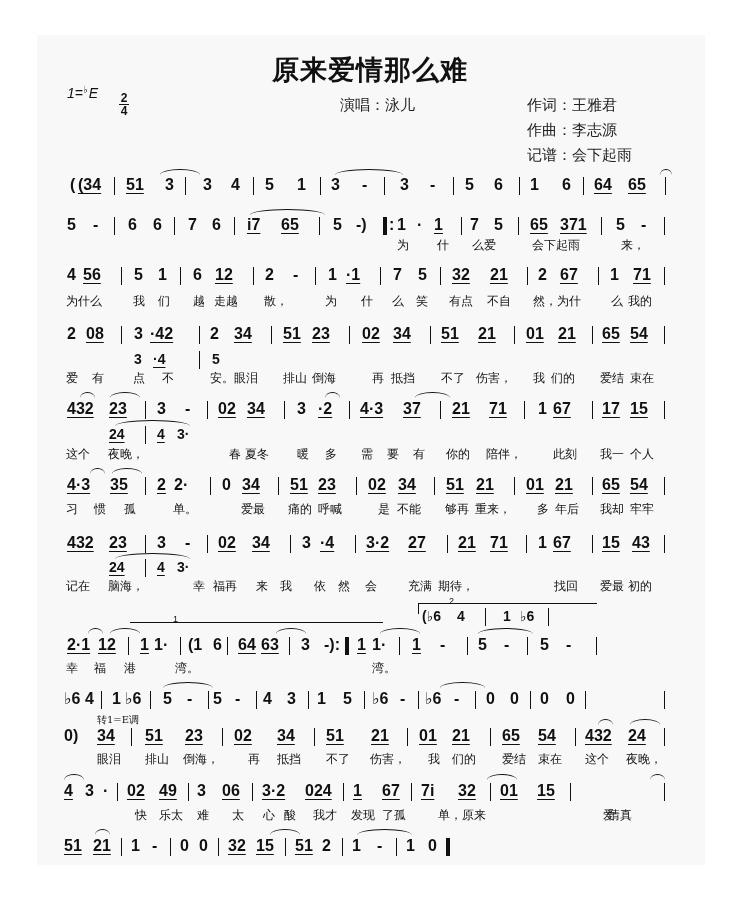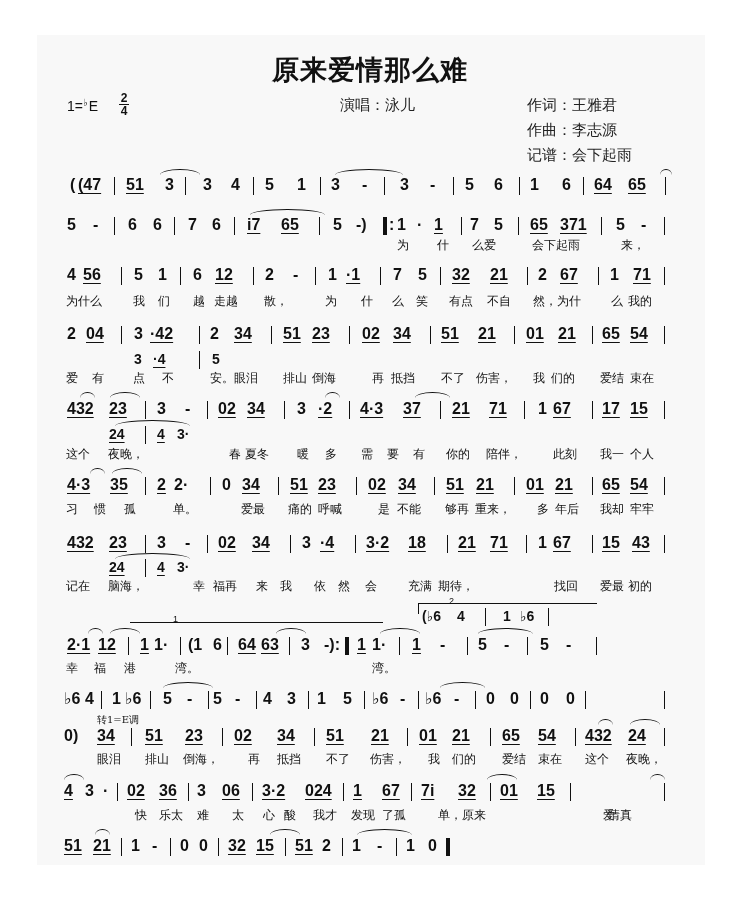--- a/index.html
+++ b/index.html
@@ -1,21 +1,21 @@
 <!DOCTYPE html>
 <html><head>
 <meta charset="utf-8">
 <style>
   html, body { margin: 0; padding: 0; background: #ffffff; }
   body { width: 740px; height: 902px; position: relative; overflow: hidden;
          font-family: "Liberation Sans", "DejaVu Sans", sans-serif; color: #111; }
   .sheet { position: absolute; left: 37px; top: 35px; width: 668px; height: 830px; background: #f8f8f8; }
   .title { position: absolute; left: 0; width: 740px; top: 52px; text-align: center;
            font-family: "DejaVu Serif", "Liberation Serif", serif; font-size: 27px; font-weight: bold; letter-spacing: 1px; }
-  .key { position: absolute; left: 67px; top: 97px; font-size: 14px; }
+  .key { position: absolute; left: 67px; top: 84px; font-size: 14px; font-style: italic; }
   .key .flat { font-size: 10px; vertical-align: 5px; margin-right: 1px; }
   .timesig { position: absolute; left: 119px; top: 92px; font-size: 12px; font-weight: bold; line-height: 12px; text-align: center; }
   .timesig .line { border-top: 1px solid #111; width: 10px; margin: 0 auto; }
   .meta { position: absolute; font-family: "DejaVu Serif", "Liberation Serif", serif; font-size: 15px; color: #222; }
   .row { position: absolute; left: 0; width: 740px; height: 20px; }
   .tok { position: absolute; top: 0; font-size: 16px; font-weight: bold; white-space: pre; line-height: 18px; }
   .tok.ul { text-decoration: underline; text-underline-offset: 3px; }
   .tok.sm { font-size: 14px; }
   .bar { position: absolute; top: 1px; width: 1px; height: 18px; background: #111; }
   .dbar { position: absolute; top: 1px; width: 4px; height: 18px; background: #111; }
@@ -43,21 +43,21 @@
   <div>4</div>
 </div>
 
 <div class="meta" style="left:340px; top:96px;">演唱：泳儿</div>
 <div class="meta" style="left:527px; top:96px;">作词：王雅君</div>
 <div class="meta" style="left:527px; top:121px;">作曲：李志源</div>
 <div class="meta" style="left:527px; top:146px;">记谱：会下起雨</div>
 
 <div class="row" style="top:176px;">
   <span class="tok" style="left:70px;">(</span>
-  <span class="tok ul" style="left:78px;">(47</span>
+  <span class="tok ul" style="left:78px;">(34</span>
   <span class="bar" style="left:114px;"></span>
   <span class="tok ul" style="left:126px;">51</span>
   <span class="tok" style="left:165px;">3</span>
   <span class="bar" style="left:185px;"></span>
   <span class="tok" style="left:203px;">3</span>
   <span class="tok" style="left:231px;">4</span>
   <span class="bar" style="left:253px;"></span>
   <span class="tok" style="left:265px;">5</span>
   <span class="tok" style="left:297px;">1</span>
   <span class="bar" style="left:320px;"></span>
@@ -163,21 +163,21 @@
   <span class="ly" style="left:416px;">笑</span>
   <span class="ly" style="left:449px;">有点</span>
   <span class="ly" style="left:487px;">不自</span>
   <span class="ly" style="left:533px;">然，为什</span>
   <span class="ly" style="left:611px;">么</span>
   <span class="ly" style="left:628px;">我的</span>
 </div>
 
 <div class="row" style="top:325px;">
   <span class="tok" style="left:67px;">2</span>
-  <span class="tok ul" style="left:86px;">04</span>
+  <span class="tok ul" style="left:86px;">08</span>
   <span class="bar" style="left:121px;"></span>
   <span class="tok" style="left:134px;">3</span>
   <span class="tok ul" style="left:150px;">·42</span>
   <span class="bar" style="left:199px;"></span>
   <span class="tok" style="left:210px;">2</span>
   <span class="tok ul" style="left:234px;">34</span>
   <span class="bar" style="left:271px;"></span>
   <span class="tok ul" style="left:283px;">51</span>
   <span class="tok ul" style="left:312px;">23</span>
   <span class="bar" style="left:349px;"></span>
@@ -325,21 +325,21 @@
   <span class="tok" style="left:157px;">3</span>
   <span class="tok" style="left:185px;">-</span>
   <span class="bar" style="left:207px;"></span>
   <span class="tok ul" style="left:218px;">02</span>
   <span class="tok ul" style="left:252px;">34</span>
   <span class="bar" style="left:290px;"></span>
   <span class="tok" style="left:302px;">3</span>
   <span class="tok ul" style="left:320px;">·4</span>
   <span class="bar" style="left:355px;"></span>
   <span class="tok ul" style="left:366px;">3·2</span>
-  <span class="tok ul" style="left:408px;">18</span>
+  <span class="tok ul" style="left:408px;">27</span>
   <span class="bar" style="left:447px;"></span>
   <span class="tok ul" style="left:458px;">21</span>
   <span class="tok ul" style="left:490px;">71</span>
   <span class="bar" style="left:526px;"></span>
   <span class="tok" style="left:538px;">1</span>
   <span class="tok ul" style="left:553px;">67</span>
   <span class="bar" style="left:592px;"></span>
   <span class="tok ul" style="left:602px;">15</span>
   <span class="tok ul" style="left:632px;">43</span>
   <span class="bar" style="left:664px;"></span>
@@ -504,21 +504,21 @@
   <span class="ly" style="left:585px;">这个</span>
   <span class="ly" style="left:626px;">夜晚，</span>
 </div>
 
 <div class="row" style="top:782px;">
   <span class="tok ul" style="left:64px;">4</span>
   <span class="tok" style="left:85px;">3</span>
   <span class="tok" style="left:103px;">·</span>
   <span class="bar" style="left:117px;"></span>
   <span class="tok ul" style="left:127px;">02</span>
-  <span class="tok ul" style="left:159px;">36</span>
+  <span class="tok ul" style="left:159px;">49</span>
   <span class="bar" style="left:188px;"></span>
   <span class="tok" style="left:197px;">3</span>
   <span class="tok ul" style="left:222px;">06</span>
   <span class="bar" style="left:252px;"></span>
   <span class="tok ul" style="left:262px;">3·2</span>
   <span class="tok ul" style="left:305px;">024</span>
   <span class="bar" style="left:343px;"></span>
   <span class="tok ul" style="left:353px;">1</span>
   <span class="tok ul" style="left:382px;">67</span>
   <span class="bar" style="left:411px;"></span>

